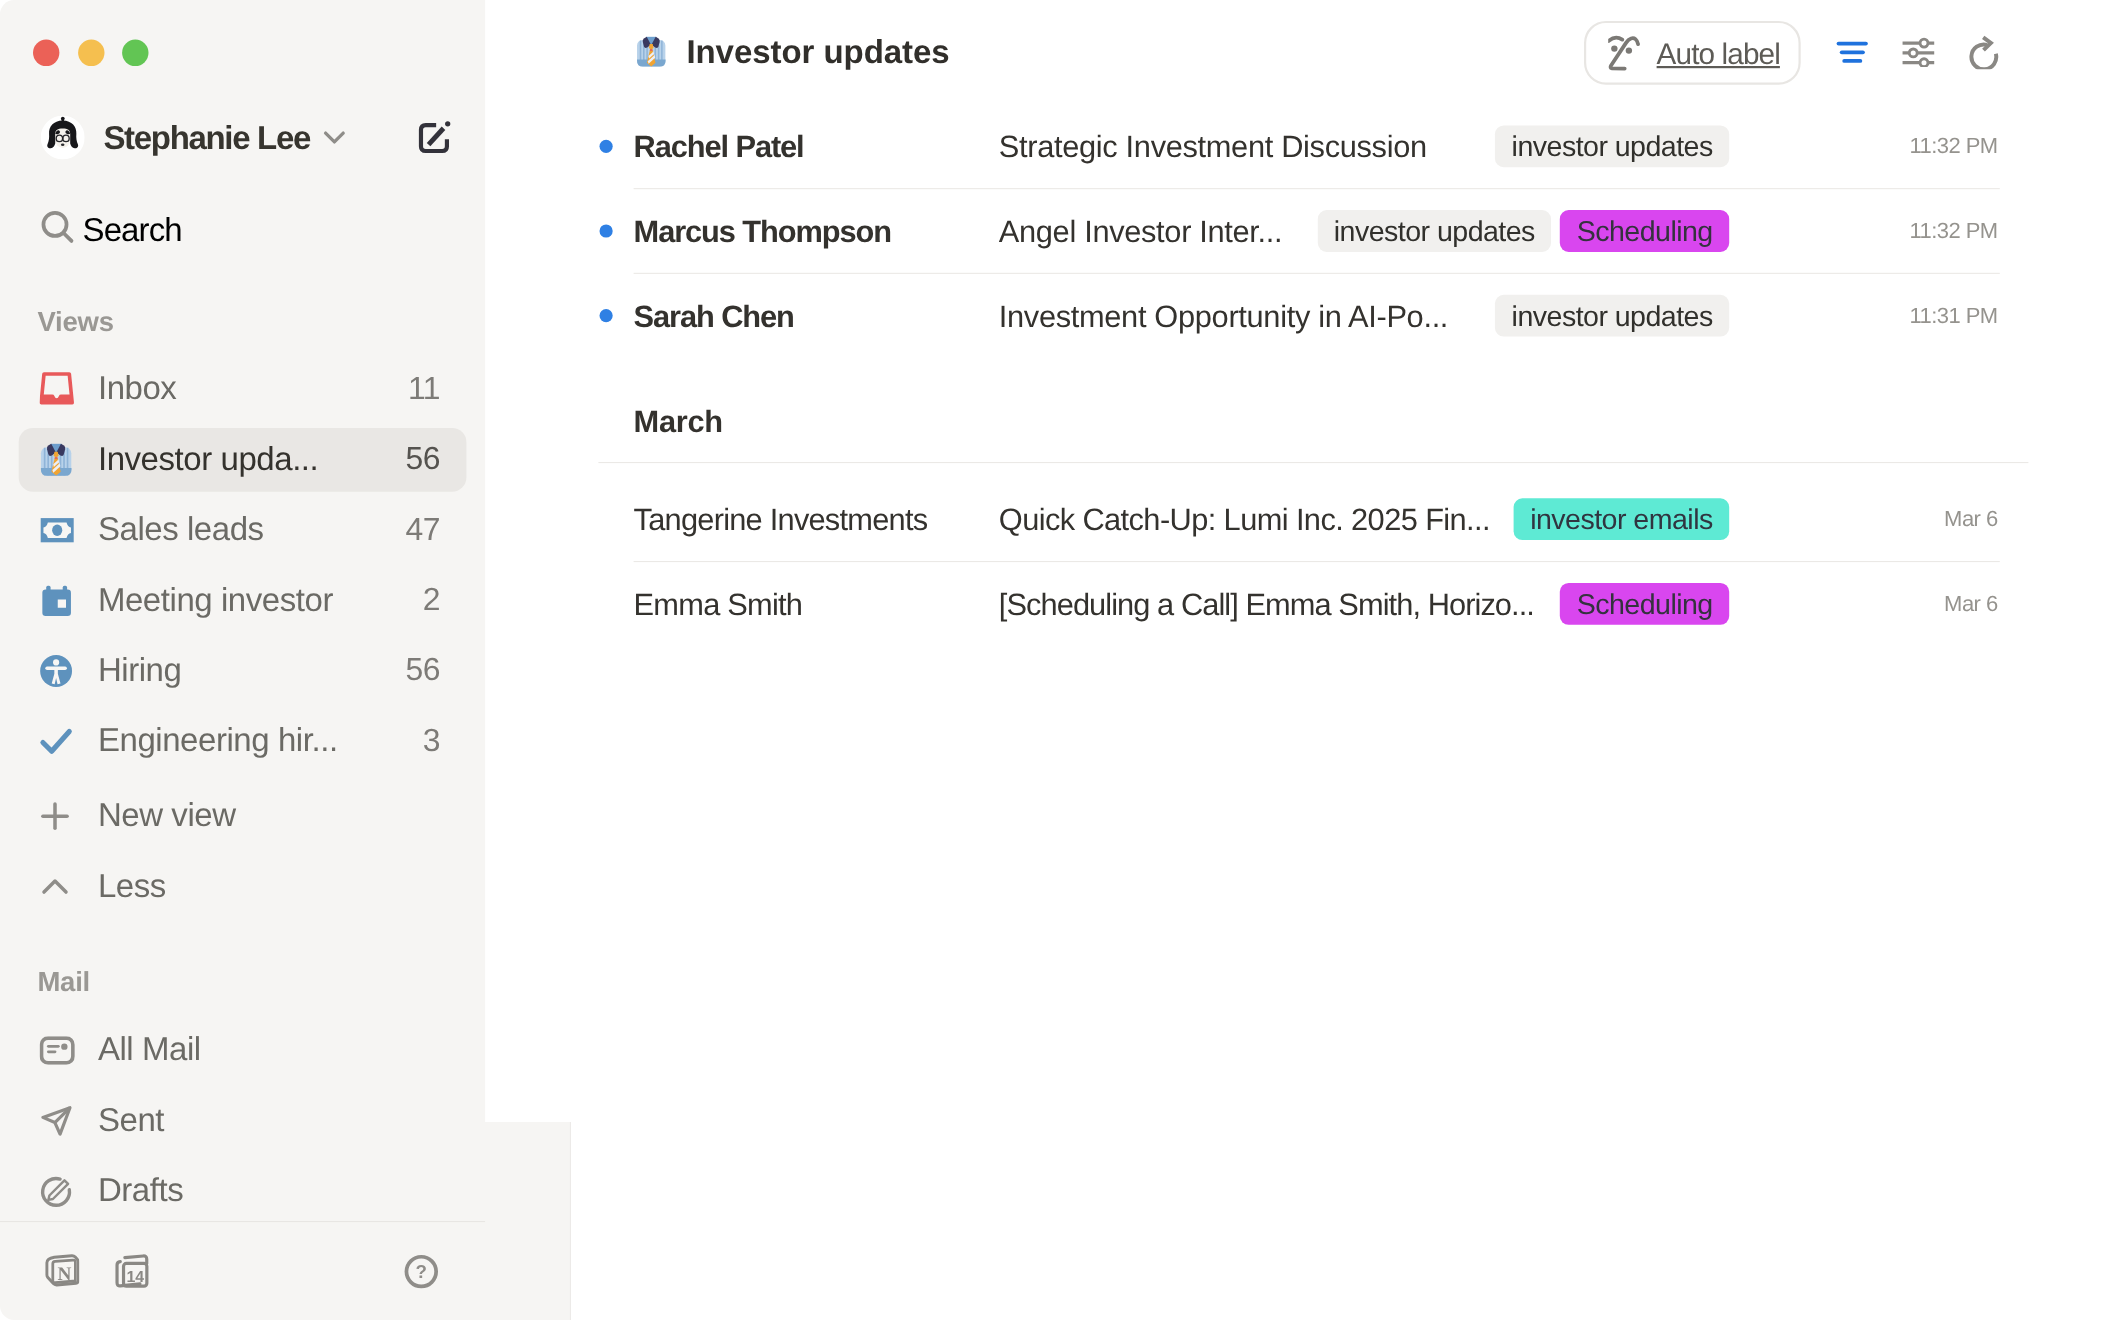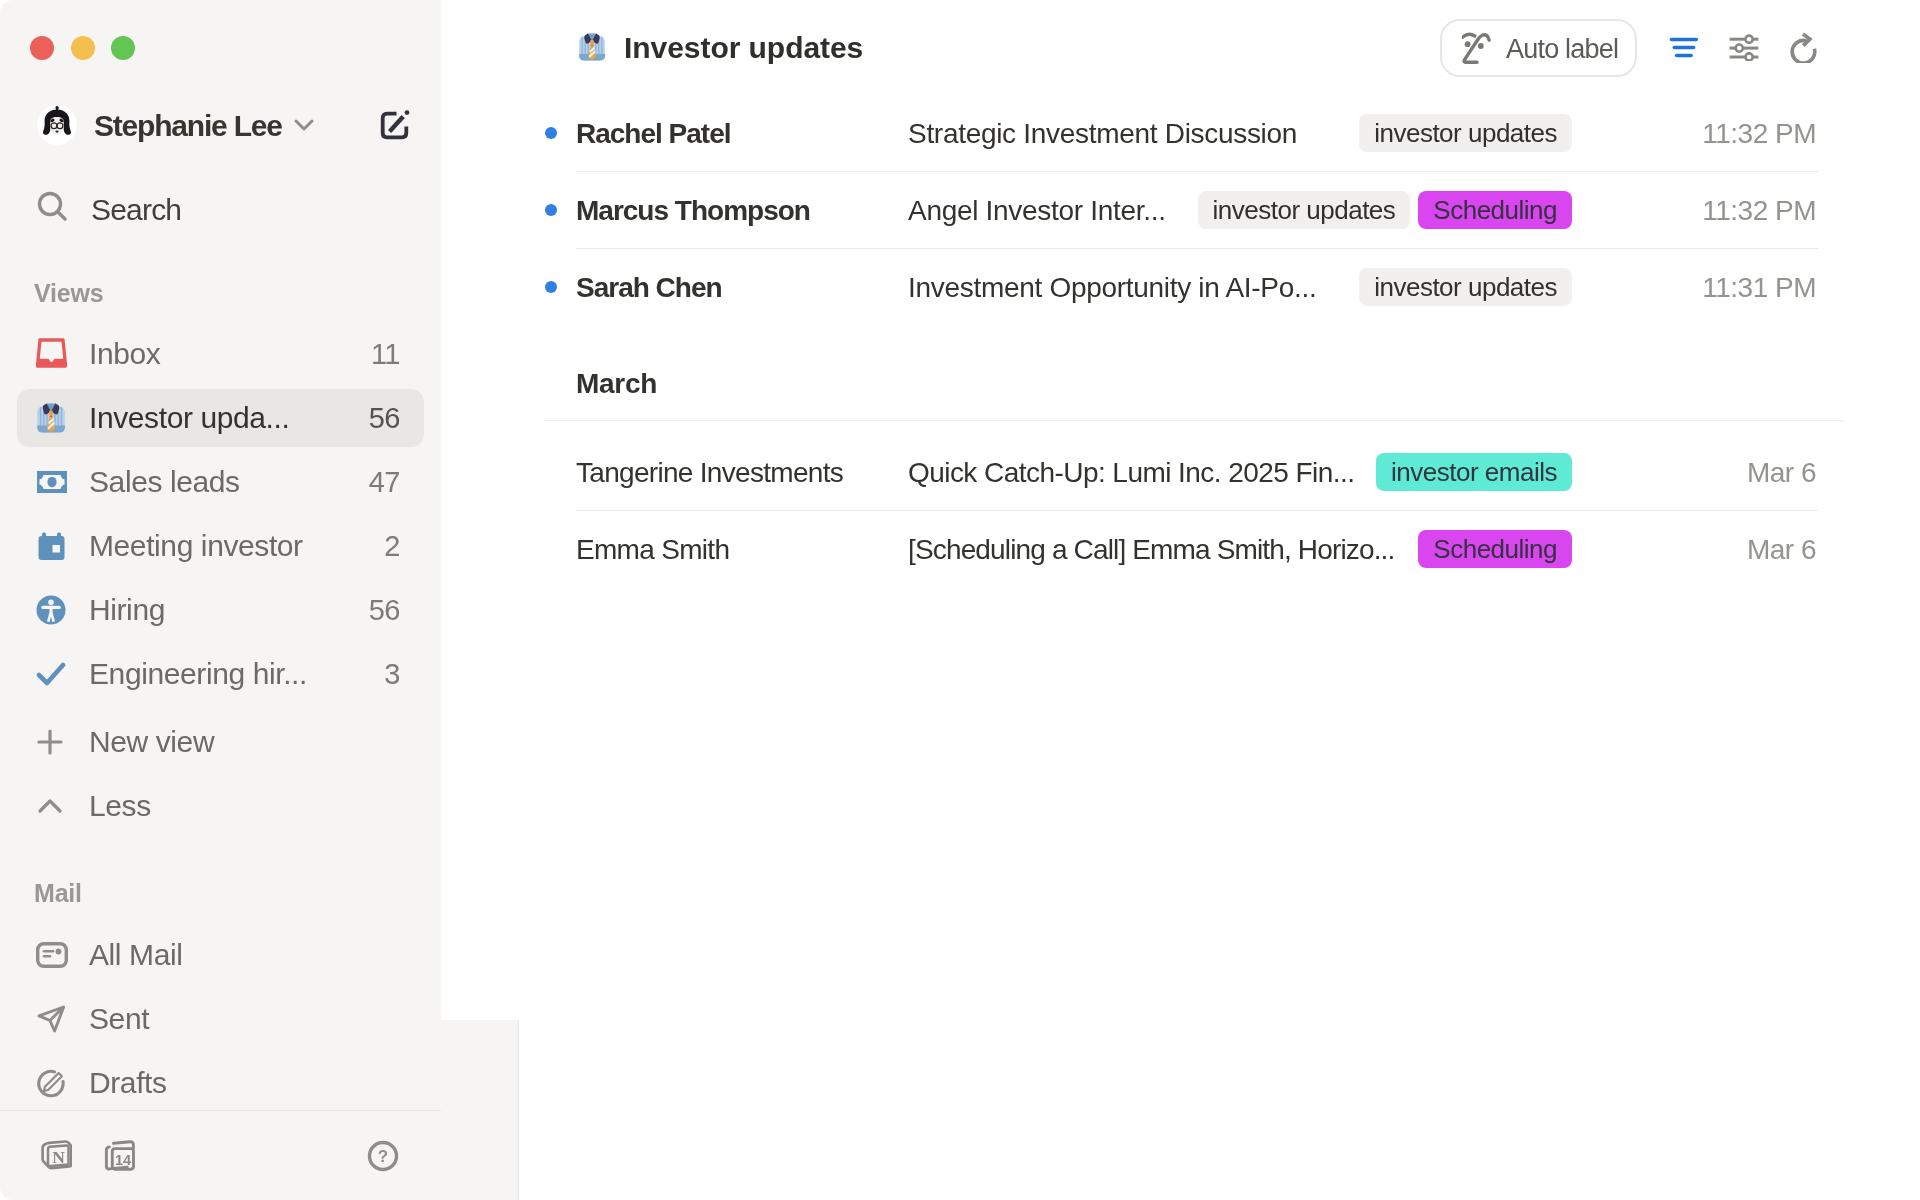--- a/index.html
+++ b/index.html
@@ -29,21 +29,21 @@
   .row .mid { position:absolute; left:332px; right:244px; top:0; height:76px;
     display:flex; align-items:center; }
   .row .subj { position:relative; top:1px; font-size:28px; letter-spacing:-0.3px; color:#34322e; white-space:nowrap; overflow:hidden;
     flex:0 1 auto; }
   .tags { display:flex; gap:8px; margin-left:auto; padding-left:20px; flex:0 0 auto; }
   .pill { height:38px; display:flex; align-items:center; padding:0 15px;
     border-radius:8px; font-size:26px; letter-spacing:-0.5px; color:#31302c; background:#f1f0ee; }
   .pill.purple { background:#d946ef; color:#34323e; }
   .pill.blue { background:#5eead4; color:#303540; }
   .row .time { position:absolute; right:0; top:calc(50% + 1px); transform:translateY(-50%);
-    font-size:28px; letter-spacing:-0.5px; color:#95938e; }
+    font-size:20px; letter-spacing:-0.5px; color:#95938e; }
   .sep { position:absolute; left:135px; width:1242px; height:1px; background:#ebe9e6; }
 </style>
 </head>
 <body>
 
 <div id="sidebar">
   <div class="tl" style="left:30px; background:#eb6157;"></div>
   <div class="tl" style="left:71px; background:#f5bf4f;"></div>
   <div class="tl" style="left:111px; background:#62c554;"></div>
 
@@ -68,21 +68,21 @@
   <svg class="abs" style="left:379px; top:110px;" width="31" height="33" viewBox="0 0 31 33" id="compose">
   <path d="M17.5 3.7 L8 3.7 Q3.7 3.7 3.7 8 L3.7 23 Q3.7 27.3 8 27.3 L23 27.3 Q27.3 27.3 27.3 23 L27.3 16.5" fill="none" stroke="#33323a" stroke-width="3.8" stroke-linecap="butt"></path>
   <path d="M10.6 21.4 L24.2 6.6" fill="none" stroke="#33323a" stroke-width="4.4" stroke-linecap="butt"></path>
   <circle cx="28" cy="2.6" r="2.4" fill="#33323a"></circle>
 </svg>
 
   <svg class="abs" style="left:37px; top:191px;" width="31" height="31" viewBox="0 0 31 31">
     <circle cx="13" cy="13" r="10.5" fill="none" stroke="#8f8d89" stroke-width="3.4"></circle>
     <line x1="21" y1="21" x2="28" y2="28" stroke="#8f8d89" stroke-width="3.4" stroke-linecap="round"></line>
   </svg>
-  <div class="abs" style="left:91px; top:193px; font-size:30px; letter-spacing:-0.8px; color:#404040;">Search</div>
+  <div class="abs" style="left:75px; top:193px; font-size:30px; letter-spacing:-0.8px; color:#000000;">Search</div>
 
   <div class="sechead" style="top:279px;">Views</div>
 
   <div class="srow" style="top:322px;" id="r-inbox">
     <svg class="ic" width="32" height="32" viewBox="0 0 32 32" id="inboxicon">
   <path d="M4.0 2 L27.0 2 L29.6 28 L1.4 28 Z" fill="none" stroke="#e8595a" stroke-width="3.3" stroke-linejoin="round"></path>
   <path d="M2.1 21.5 L11.5 21.5 Q12.4 21.5 12.7 22.3 Q13.6 24.8 15.5 24.8 Q17.4 24.8 18.3 22.3 Q18.6 21.5 19.5 21.5 L28.9 21.5 L29.6 28 L1.4 28 Z" fill="#e8595a" stroke="#e8595a" stroke-width="1.6" stroke-linejoin="round"></path>
 </svg>
     <div class="txt">Inbox</div>
       <div class="cnt">11</div>
@@ -232,21 +232,21 @@
   <div class="abs" style="left:183px; top:31px; font-size:30px; letter-spacing:-0.05px; font-weight:700; color:#312f2b;">Investor updates</div>
 
   <div class="abs" style="left:999px; top:19px; width:197px; height:58px; border:2px solid #e8e6e3;
        border-radius:20px; background:#fff;"></div>
   <svg class="abs" style="left:1021px; top:31px;" width="32" height="34" viewBox="0 0 32 34" id="wandicon">
   <path d="M0.5 6.2 Q6.5 0.8 12.8 5" fill="none" stroke="#7b7975" stroke-width="3.4" stroke-linecap="round"></path>
   <path d="M27.2 9.2 Q25.6 2.6 20.8 4 Q18.3 4.8 16.2 8 L2.6 28.6 Q1.2 30.9 3.4 31.2 L15.0 31.3" fill="none" stroke="#7b7975" stroke-width="3.4" stroke-linecap="round" stroke-linejoin="round"></path>
   <circle cx="5.6" cy="13.2" r="2.9" fill="#7b7975"></circle>
   <circle cx="18.8" cy="15" r="2.9" fill="#7b7975"></circle>
 </svg>
-  <div class="abs" style="left:1065px; top:34px; font-size:27px; letter-spacing:-0.8px; color:#5d5b56;">Auto label</div>
+  <div class="abs" style="left:1065px; top:34px; font-size:27px; letter-spacing:-0.8px; color:#5d5b56;text-decoration:underline;">Auto label</div>
 
   <svg class="abs" style="left:1228px; top:33px;" width="30" height="28" viewBox="0 0 30 28">
     <line x1="2.4" y1="6.6" x2="27.3" y2="6.6" stroke="#1f72dd" stroke-width="3.5" stroke-linecap="round"></line>
     <line x1="5.3" y1="14.6" x2="24.6" y2="14.6" stroke="#1f72dd" stroke-width="3.5" stroke-linecap="round"></line>
     <line x1="7.6" y1="22.4" x2="22.2" y2="22.4" stroke="#1f72dd" stroke-width="3.5" stroke-linecap="round"></line>
   </svg>
   <svg class="abs" style="left:1288px; top:33px;" width="30" height="28" viewBox="0 0 30 28" id="slidericon">
   <line x1="0.6" y1="6.2" x2="29.4" y2="6.2" stroke="#8a8884" stroke-width="3"></line>
   <line x1="0.6" y1="15.1" x2="29.4" y2="15.1" stroke="#8a8884" stroke-width="3"></line>
   <line x1="0.6" y1="24" x2="29.4" y2="24" stroke="#8a8884" stroke-width="3"></line>

